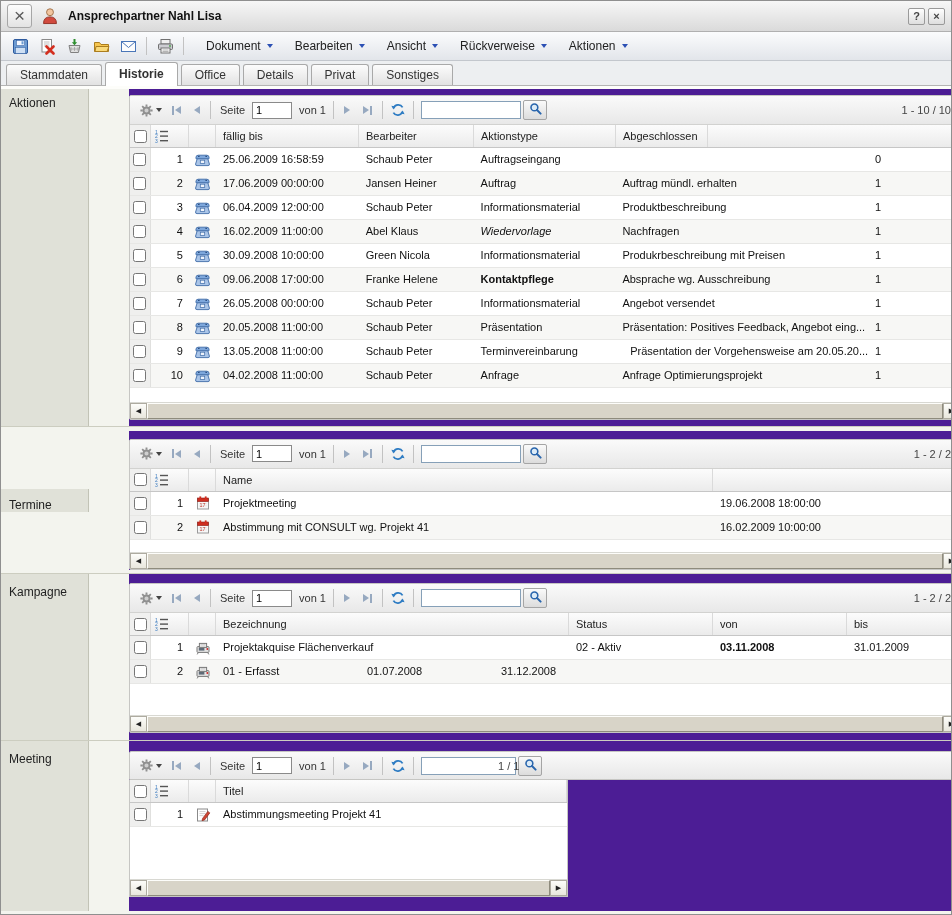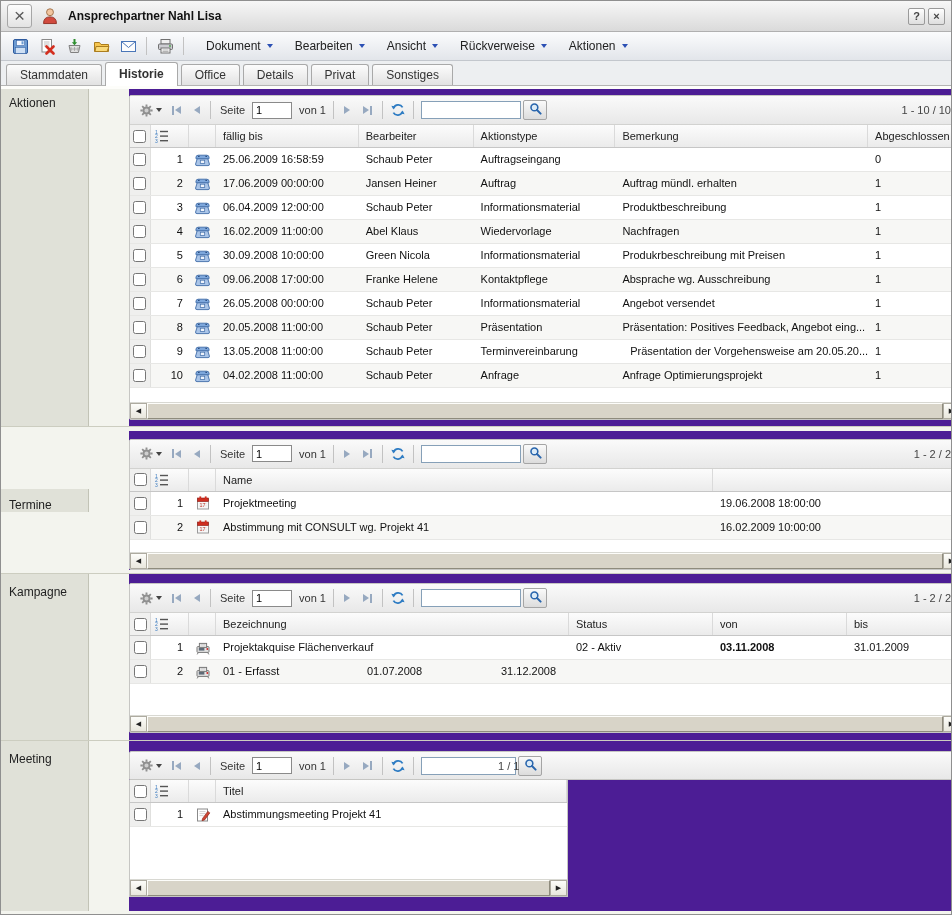--- a/index.html
+++ b/index.html
@@ -276,21 +276,20 @@
                         <rect x="5" y="1.8" width="8" height="1.4"></rect>
                         <rect x="5" y="6.4" width="8" height="1.4"></rect>
                         <rect x="5" y="11" width="8" height="1.4"></rect>
                       </g>
                     </svg>
             </div>
             <div class="th ico"></div>
           <div class="th" style="width: 143px;">fällig bis</div>
                   <div class="th" style="width: 115px;">Bearbeiter</div>
                   <div class="th" style="width: 142px;">Aktionstype</div>
-                  <div class="th" style="width: 253px;">Bemerkung</div>
                   <div class="th" style="width: 92px;">Abgeschlossen</div>
                 </div>
           <div class="tbody">
                   <div class="tr">
                     <div class="td cb">
                       <input type="checkbox" style="">
                     </div>
                     <div class="td num">1</div>
                     <div class="td ico">
                       <svg width="17" height="16" viewBox="0 0 17 16">
@@ -352,21 +351,21 @@
                     <div class="td ico">
                       <svg width="17" height="16" viewBox="0 0 17 16">
                         <path d="M2 5.2Q2 3.2 4.4 3.2h8.2Q15 3.2 15 5.2v1.6H2Z" fill="#7da7dc" stroke="#3f6ca8" stroke-width="0.9"></path>
                         <path d="M3.2 6.8h10.6L15.4 12q.3 1.6-1.4 1.6H3q-1.7 0-1.4-1.6Z" fill="#aac5e8" stroke="#3f6ca8" stroke-width="0.9"></path>
                         <rect x="6.3" y="8.2" width="4.4" height="3.2" fill="#eef3fb" stroke="#3f6ca8" stroke-width="0.7"></rect>
                         <path d="M4 4.4h1.6M11.4 4.4H13" stroke="#2d4f80" stroke-width="1.2"></path>
                       </svg>
                     </div>
                     <div class="td" style="width: 143px;">16.02.2009 11:00:00</div>
                     <div class="td" style="width: 115px;">Abel Klaus</div>
-                    <div class="td" style="width: 142px;">Wiedervorlage</div>
+                    <div class="td" style="width: 142px; font-style: italic;">Wiedervorlage</div>
                     <div class="td" style="width: 253px;">Nachfragen</div>
                     <div class="td" style="width: 92px;">1</div>
                   </div>
                   <div class="tr">
                     <div class="td cb">
                       <input type="checkbox" style="">
                     </div>
                     <div class="td num">5</div>
                     <div class="td ico">
                       <svg width="17" height="16" viewBox="0 0 17 16">
@@ -390,21 +389,21 @@
                     <div class="td ico">
                       <svg width="17" height="16" viewBox="0 0 17 16">
                         <path d="M2 5.2Q2 3.2 4.4 3.2h8.2Q15 3.2 15 5.2v1.6H2Z" fill="#7da7dc" stroke="#3f6ca8" stroke-width="0.9"></path>
                         <path d="M3.2 6.8h10.6L15.4 12q.3 1.6-1.4 1.6H3q-1.7 0-1.4-1.6Z" fill="#aac5e8" stroke="#3f6ca8" stroke-width="0.9"></path>
                         <rect x="6.3" y="8.2" width="4.4" height="3.2" fill="#eef3fb" stroke="#3f6ca8" stroke-width="0.7"></rect>
                         <path d="M4 4.4h1.6M11.4 4.4H13" stroke="#2d4f80" stroke-width="1.2"></path>
                       </svg>
                     </div>
                     <div class="td" style="width: 143px;">09.06.2008 17:00:00</div>
                     <div class="td" style="width: 115px;">Franke Helene</div>
-                    <div class="td" style="width: 142px;">Kontaktpflege</div>
+                    <div class="td" style="width: 142px; font-weight: bold;">Kontaktpflege</div>
                     <div class="td" style="width: 253px;">Absprache wg. Ausschreibung</div>
                     <div class="td" style="width: 92px;">1</div>
                   </div>
                   <div class="tr">
                     <div class="td cb">
                       <input type="checkbox" style="">
                     </div>
                     <div class="td num">7</div>
                     <div class="td ico">
                       <svg width="17" height="16" viewBox="0 0 17 16">

